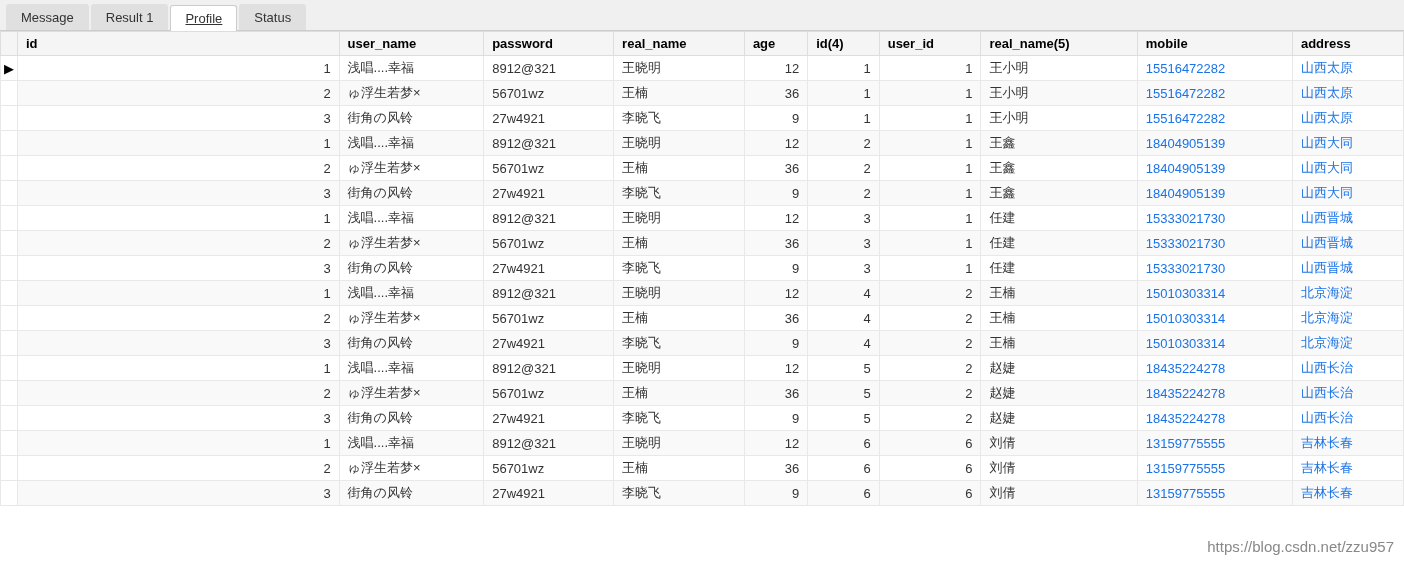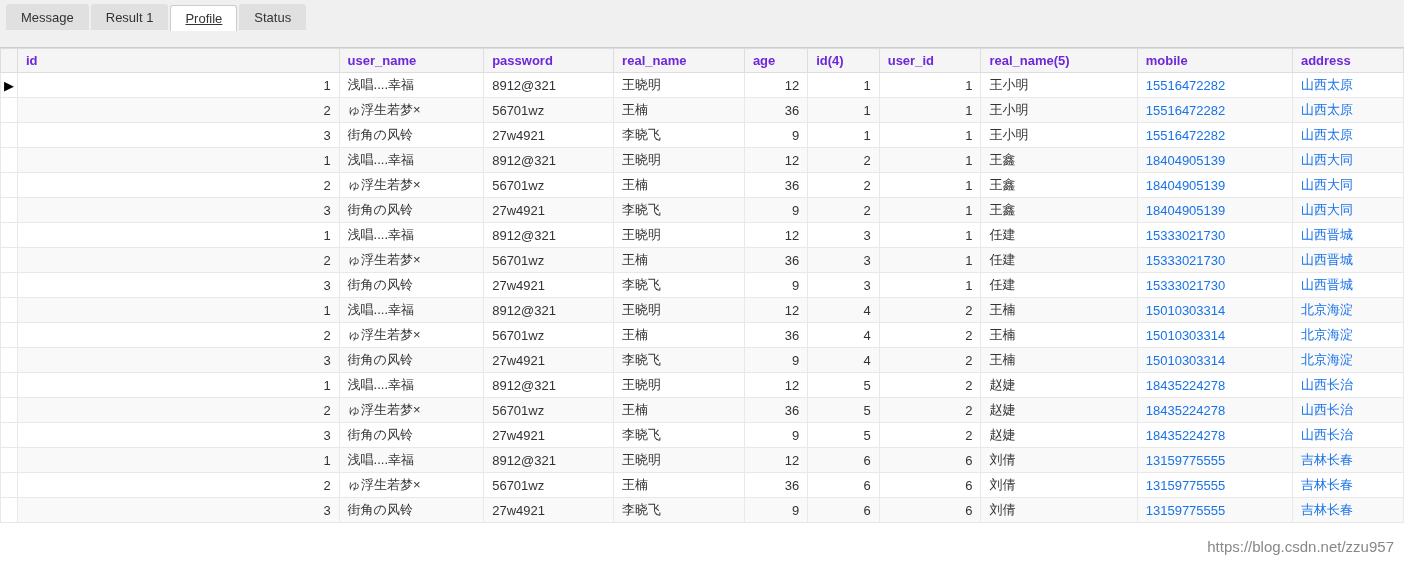--- a/index.html
+++ b/index.html
@@ -7,21 +7,21 @@
       font-family: 'Segoe UI', Arial, sans-serif;
       font-size: 13px;
       background: #fff;
       color: #333;
     }
     .tab-bar {
       display: flex;
       align-items: center;
       background: #f0f0f0;
       border-bottom: 1px solid #ccc;
-      padding: 4px 6px 17px 6px;
+      padding: 4px 6px 0 6px;
       gap: 2px;
     }
     .tab {
       padding: 5px 14px;
       cursor: pointer;
       border: 1px solid transparent;
       border-bottom: none;
       border-radius: 3px 3px 0 0;
       background: #e0e0e0;
       color: #333;
@@ -44,21 +44,21 @@
       border-collapse: collapse;
       width: max-content;
       min-width: 100%;
     }
     thead tr th {
       background: #f5f5f5;
       border: 1px solid #ddd;
       padding: 4px 8px;
       text-align: left;
       font-weight: 600;
-      color: #6d28d9;
+      color: #000000;
       white-space: nowrap;
       font-size: 13px;
     }
     tbody tr td {
       border: 1px solid #e8e8e8;
       padding: 3px 8px;
       white-space: nowrap;
       font-size: 13px;
     }
     tbody tr:nth-child(even) td {

